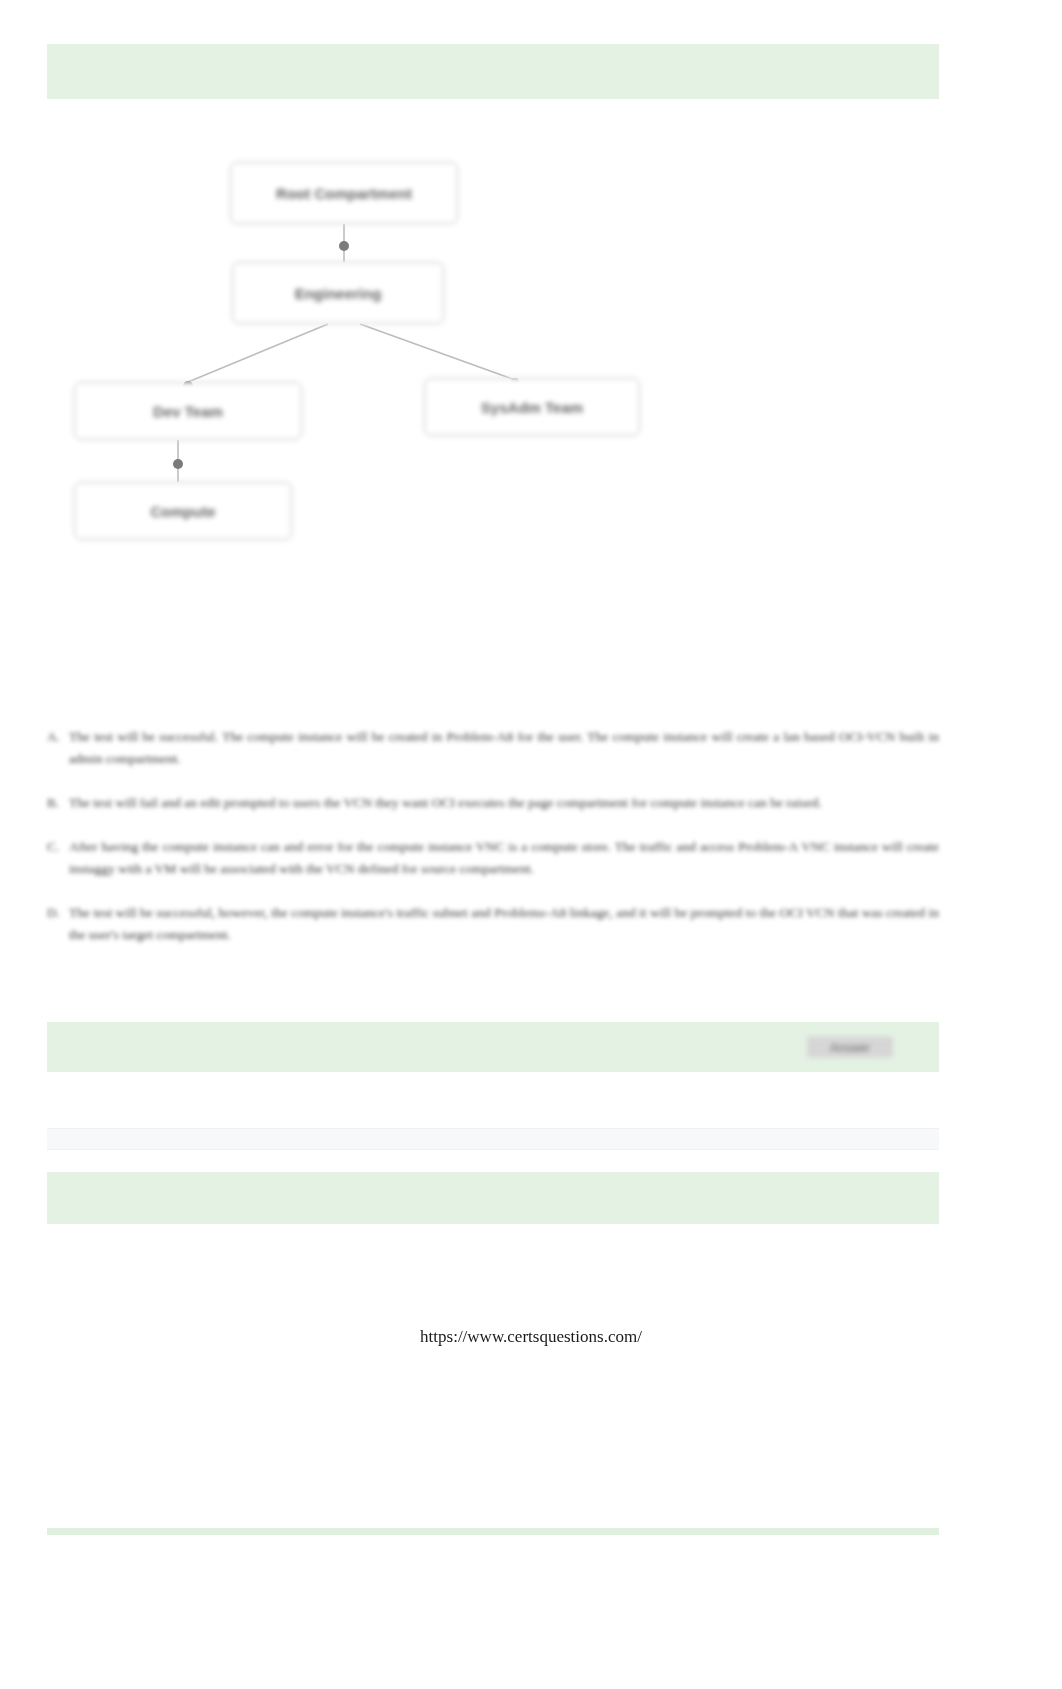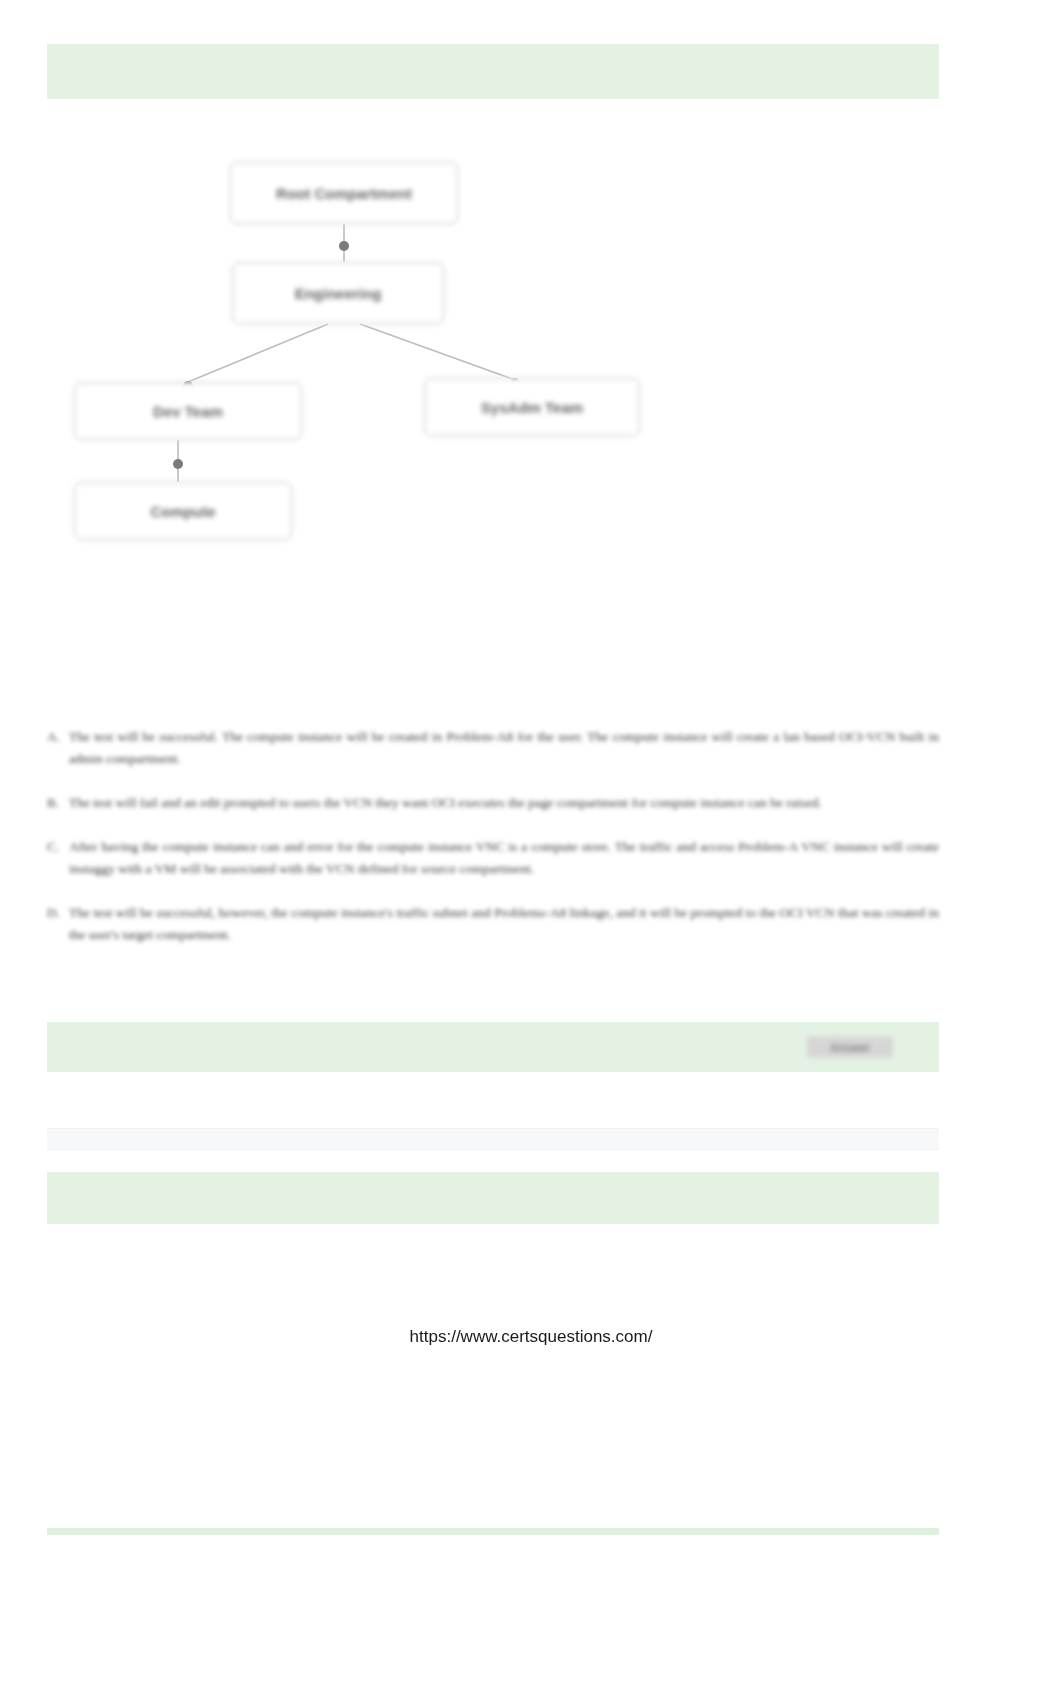--- a/index.html
+++ b/index.html
@@ -137,21 +137,21 @@
     text-align: justify;
   }
 
   
   #footer-url {
     position: absolute;
     left: 0;
     top: 1327px;
     width: 1062px;
     text-align: center;
-    font-family: Liberation Sans, sans-serif;
+    font-family: Liberation Serif, serif;
     font-size: 17px;
     color: #1a1a1a;
   }
 </style>
 </head>
 <body>
 
 <div class="banner" id="banner-top">
   <span class="banner-label blur-sm"></span>
 </div>

